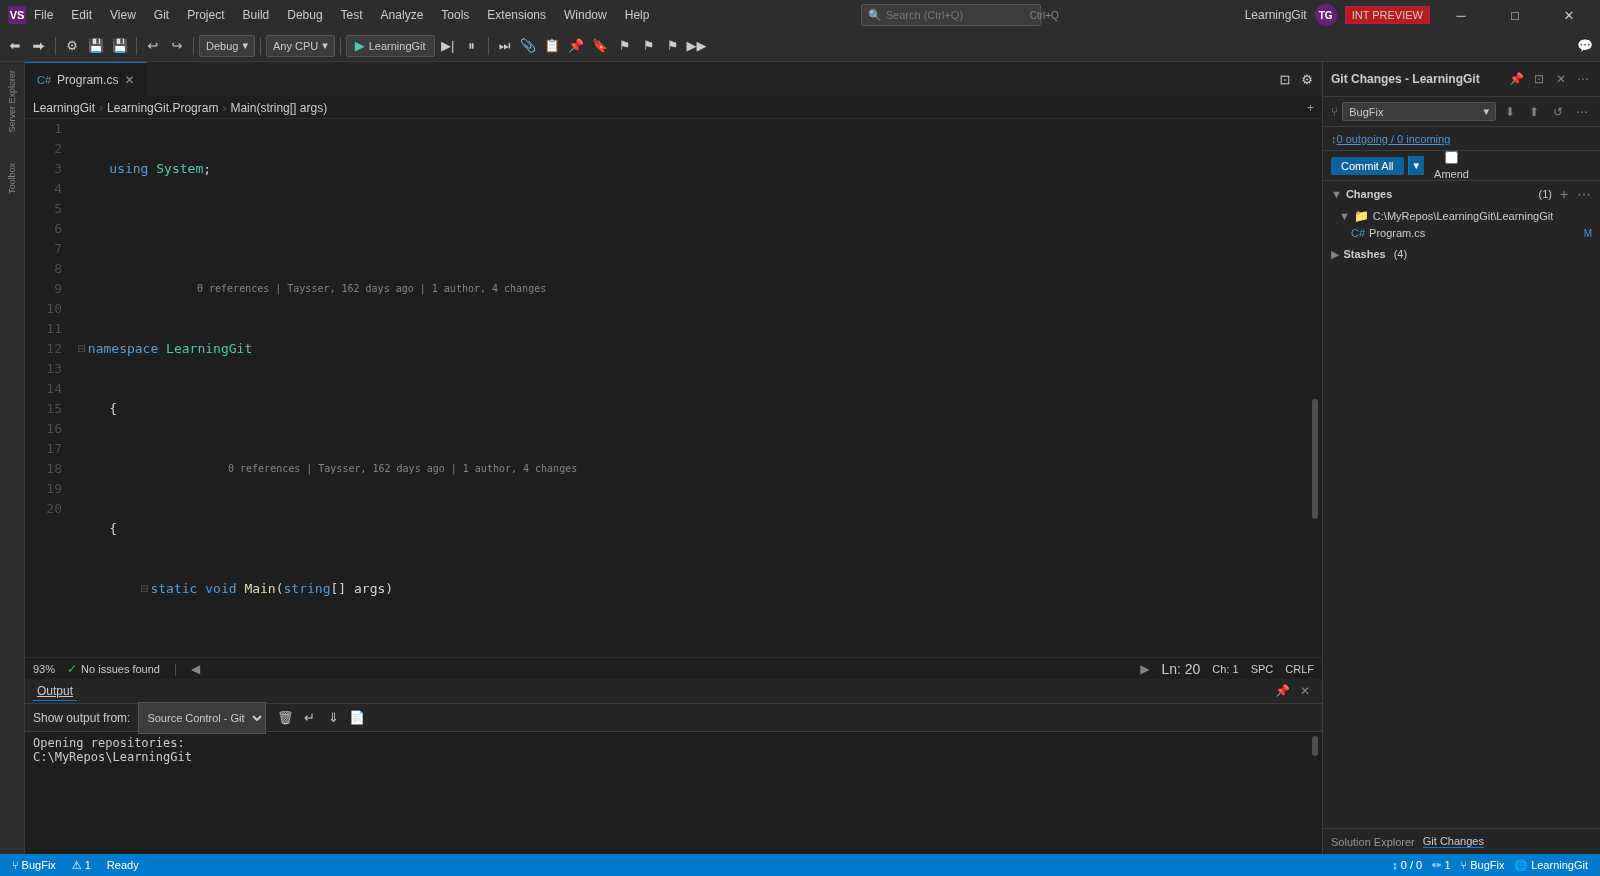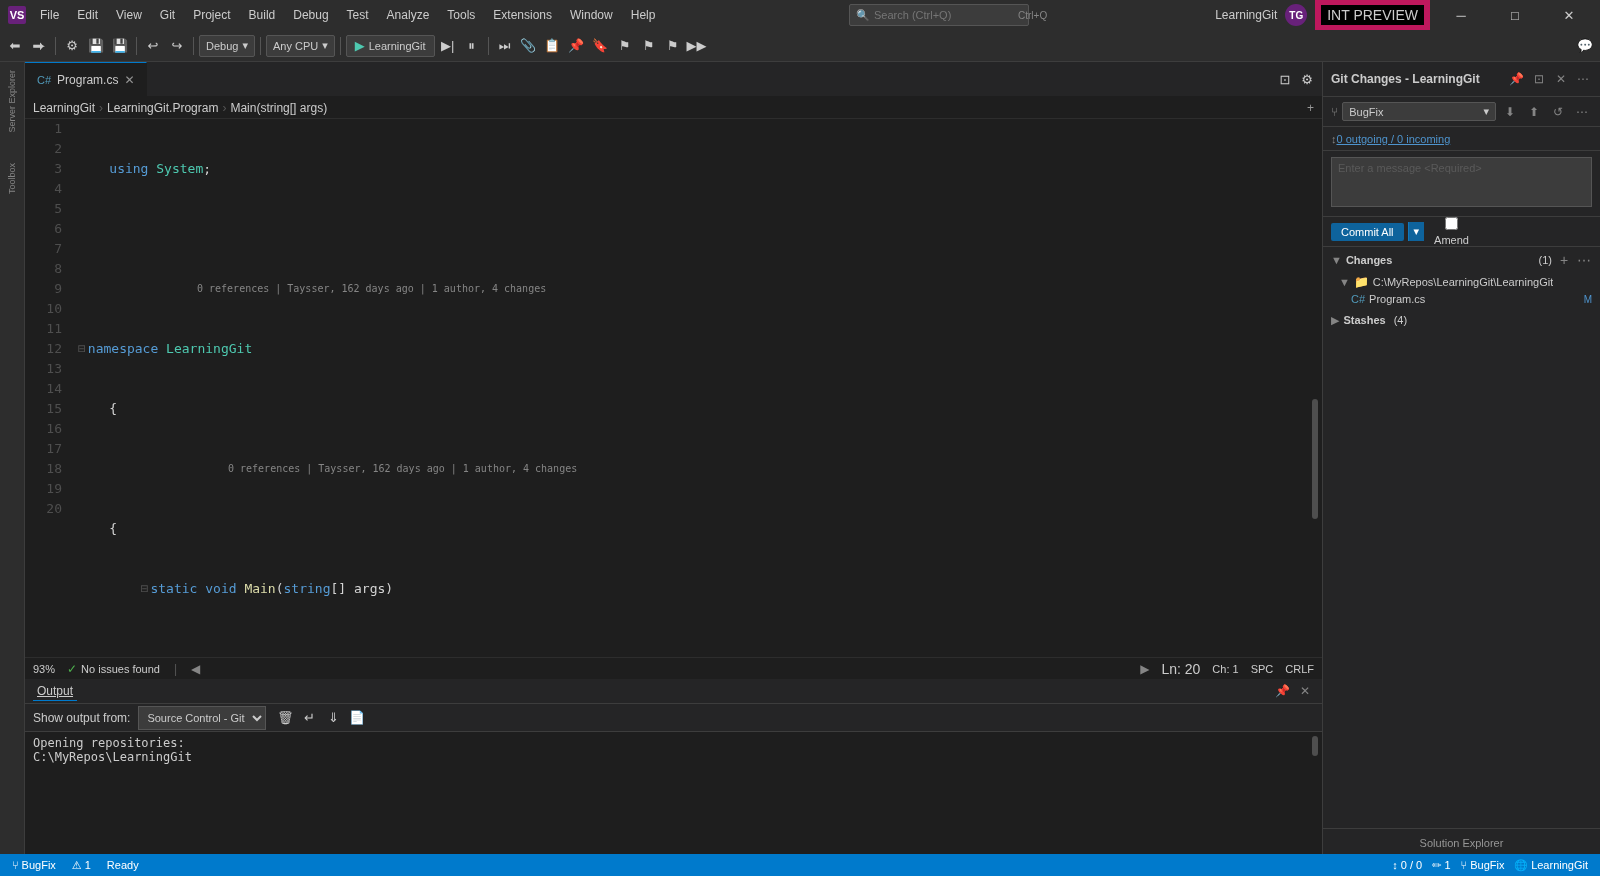--- a/index.html
+++ b/index.html
@@ -1,20 +1,20 @@
 <!DOCTYPE html>
 <html><head>
   <meta charset="utf-8">
   <style>
     * { margin: 0; padding: 0; box-sizing: border-box; }
     body { background: #1e1e1e; color: #d4d4d4; font-family: 'Segoe UI', sans-serif; font-size: 12px; overflow: hidden; width: 1600px; height: 876px; display: flex; flex-direction: column; }
 
     
     .title-bar { height: 30px; background: #2d2d2d; display: flex; align-items: center; justify-content: space-between; padding: 0 8px; flex-shrink: 0; }
-    .title-bar-left { display: flex; align-items: flex-start; gap: 6px; }
+    .title-bar-left { display: flex; align-items: flex-start; gap: 0; }
     .title-bar-logo { width: 18px; height: 18px; background: #68217a; border-radius: 2px; display: flex; align-items: center; justify-content: center; color: white; font-size: 11px; font-weight: bold; }
     .title-bar-menus { display: flex; gap: 2px; }
     .menu-item { padding: 2px 8px; cursor: pointer; color: #cccccc; font-size: 12px; }
     .window-btn { width: 46px; height: 30px; display: flex; align-items: center; justify-content: center; cursor: pointer; color: #cccccc; font-size: 13px; }
 
     
     .toolbar { height: 32px; background: #2d2d2d; display: flex; align-items: center; padding: 0 4px; gap: 2px; flex-shrink: 0; border-bottom: 1px solid #3d3d3d; }
     .toolbar-btn { width: 22px; height: 22px; display: flex; align-items: center; justify-content: center; cursor: pointer; color: #cccccc; border: 1px solid transparent; border-radius: 2px; font-size: 13px; }
     .toolbar-sep { width: 1px; height: 18px; background: #555; margin: 0 3px; }
     .toolbar-dropdown { height: 22px; background: #3c3c3c; border: 1px solid #555; color: #cccccc; font-size: 11px; padding: 0 6px; cursor: pointer; display: flex; align-items: center; gap: 4px; border-radius: 2px; }
@@ -101,21 +101,21 @@
     
     .bottom-tabs { height: 25px; background: #252526; display: flex; align-items: center; padding: 0 8px; gap: 8px; border-bottom: 1px solid #3d3d3d; flex-shrink: 0; }
     .bottom-tab { font-size: 12px; color: #969696; cursor: pointer; padding: 2px 4px; text-decoration: underline; }
     .bottom-tab.active { color: #cccccc; border-bottom: 1px solid #007acc; }
     .bottom-panel-btns { margin-left: auto; display: flex; gap: 4px; }
     .bottom-panel-btn { width: 18px; height: 18px; display: flex; align-items: center; justify-content: center; cursor: pointer; color: #858585; font-size: 12px; }
 
     
     .output-panel { height: 175px; background: #1e1e1e; display: flex; flex-direction: column; flex-shrink: 0; }
     .output-toolbar { height: 28px; background: #252526; display: flex; align-items: center; padding: 0 8px; gap: 4px; border-bottom: 1px solid #3d3d3d; flex-shrink: 0; }
-    .output-source-select { height: 24px; background: #3c3c3c; border: 1px solid #555; color: #cccccc; font-size: 11px; padding: 0 4px; }
+    .output-source-select { height: 32px; background: #3c3c3c; border: 1px solid #555; color: #cccccc; font-size: 11px; padding: 0 4px; }
     .output-content { flex: 1; padding: 4px 8px; font-family: 'Consolas', monospace; font-size: 12px; color: #cccccc; overflow: hidden; }
 
     
     .status-bar { height: 22px; background: #007acc; display: flex; align-items: center; padding: 0 8px; gap: 8px; flex-shrink: 0; }
     .status-item { font-size: 11px; color: white; cursor: pointer; padding: 0 4px; display: flex; align-items: center; gap: 3px; }
     .status-right { margin-left: auto; display: flex; gap: 2px; }
 
     
     .ln { display: block; min-height: 20px; line-height: 20px; }
   </style>
@@ -142,21 +142,21 @@
     </div>
   </div>
   <div class="search-box">
     <span>🔍</span>
     <input type="text" placeholder="Search (Ctrl+Q)" style="">
     <span style="color:#858585;font-size:10px;">Ctrl+Q</span>
   </div>
   <div style="display:flex;align-items:center;gap:8px;">
     <span style="color:#cccccc;font-size:12px;">LearningGit</span>
     <div style="width:22px;height:22px;background:#68217a;border-radius:50%;display:flex;align-items:center;justify-content:center;color:white;font-size:10px;font-weight:bold;">TG</div>
-    <button style="background:#000000;border:6px solid #be185d;color:#cccccc;font-size:14px;padding:2px 6px;cursor:pointer;">INT PREVIEW</button>
+    <button style="background:#b91c1c;border:1px solid #be185d;color:#cccccc;font-size:11px;padding:2px 6px;cursor:pointer;">INT PREVIEW</button>
     <div class="window-btn">─</div>
     <div class="window-btn">□</div>
     <div class="window-btn close">✕</div>
   </div>
 </div>
 
 <div class="toolbar">
   <div class="toolbar-btn">⬅</div>
   <div class="toolbar-btn">⮕</div>
   <div class="toolbar-sep"></div>
@@ -347,23 +347,20 @@
       <div class="sync-btn" style="font-size:12px;">⬆</div>
       <div class="sync-btn" style="font-size:12px;">↺</div>
       <div class="sync-btn" style="font-size:12px;">⋯</div>
     </div>
 
     <div class="outgoing-row">
       <span style="color:#858585;font-size:11px;">↕</span>
       <span class="outgoing-link">0 outgoing / 0 incoming</span>
     </div>
 
-    <div class="commit-msg-area">
-      <textarea class="commit-msg-input" placeholder="Enter a message &lt;Required&gt;" style=""></textarea>
-    </div>
 
     <div class="commit-btn-row">
       <button class="commit-btn">Commit All</button>
       <button class="commit-dropdown">▾</button>
       <div class="amend-row">
         <input type="checkbox" class="amend-check" style="">
         <span class="amend-label">Amend</span>
       </div>
     </div>
 
@@ -386,21 +383,21 @@
       <span style="font-size:11px;color:#cccccc;">Program.cs</span>
       <span class="change-badge">M</span>
     </div>
 
     <div class="stashes-header">
       <span class="stashes-chevron">▶</span>
       <span style="font-size:11px;color:#cccccc;font-weight:600;">Stashes</span>
       <span style="font-size:11px;color:#cccccc;margin-left:4px;">(4)</span>
     </div>
 
-    <div style="margin-top:auto;border-top:1px solid #3d3d3d;display:flex;height:26px;align-items:center;padding:8px 8px;gap:8px;flex-direction:column;">
+    <div style="margin-top:auto;border-top:1px solid #3d3d3d;display:flex;height:26px;align-items:center;padding:8px 8px;gap:8px;">
       <span style="font-size:11px;color:#969696;cursor:pointer;">Solution Explorer</span>
       <span style="font-size:11px;color:#cccccc;cursor:pointer;border-bottom:1px solid #007acc;">Git Changes</span>
     </div>
   </div>
 
 </div>
 
 <div class="status-bar">
   <div class="status-item">
     <span>⑂</span>

